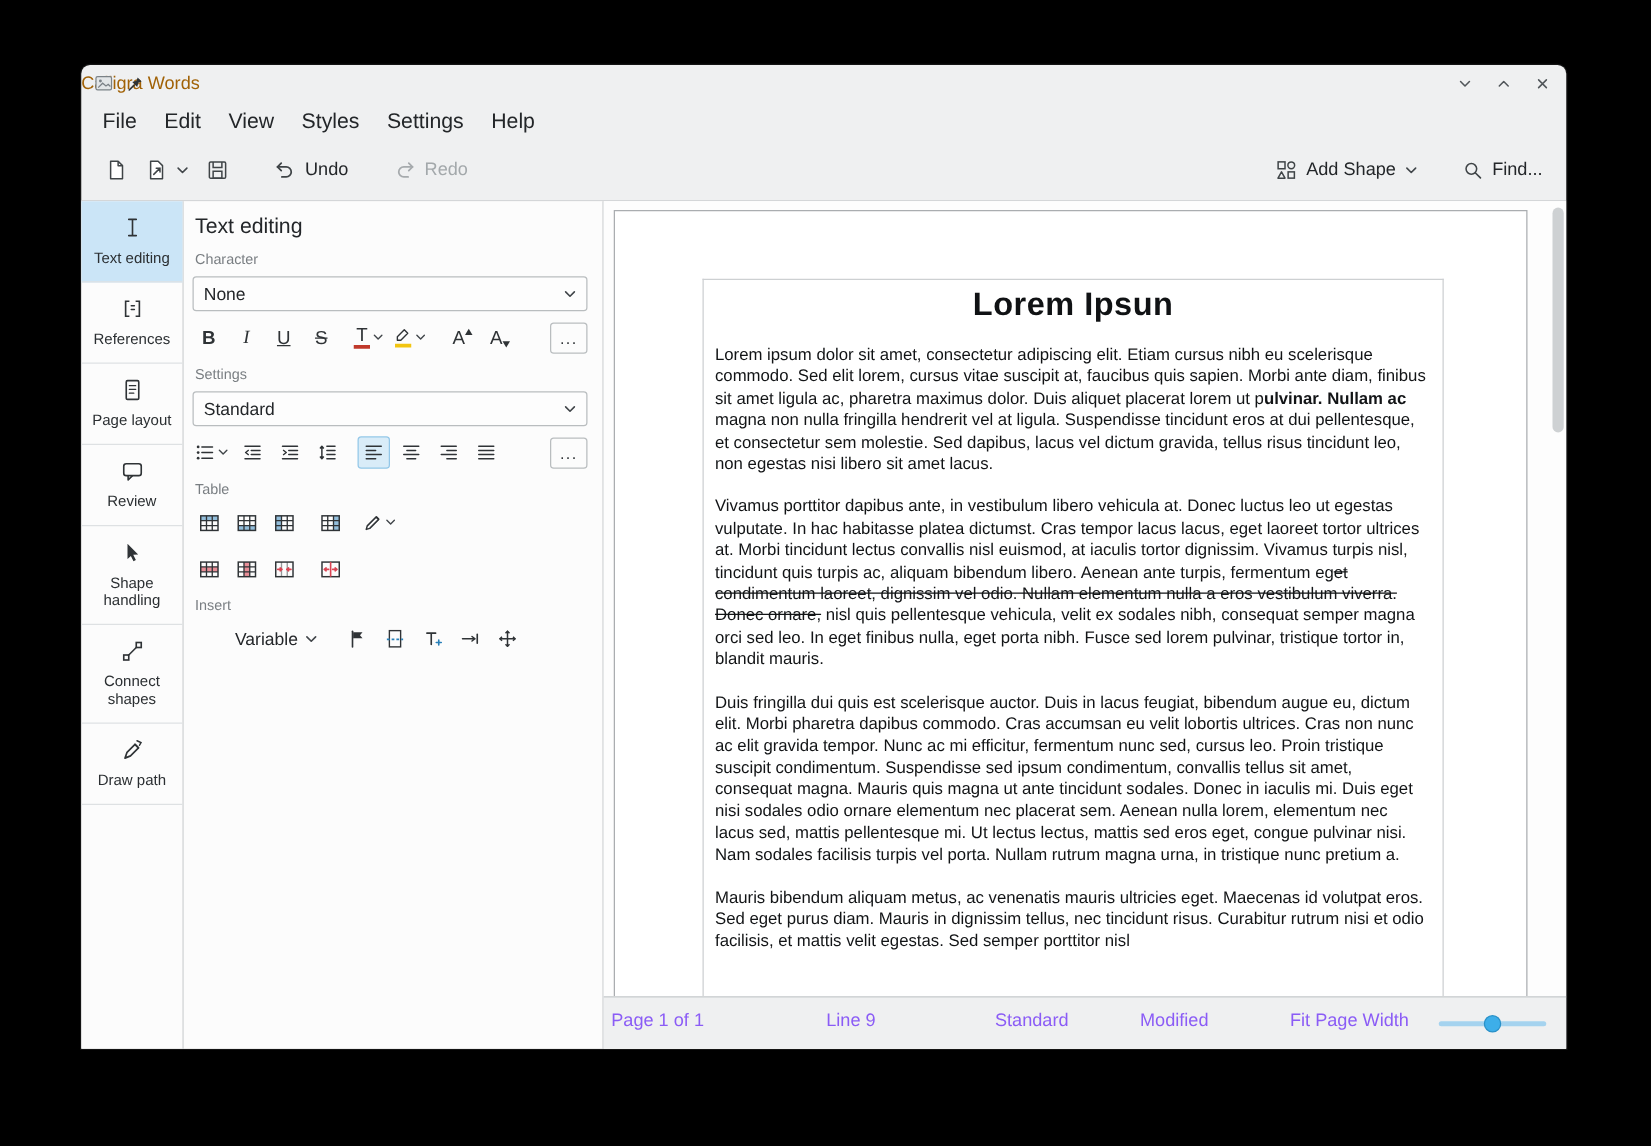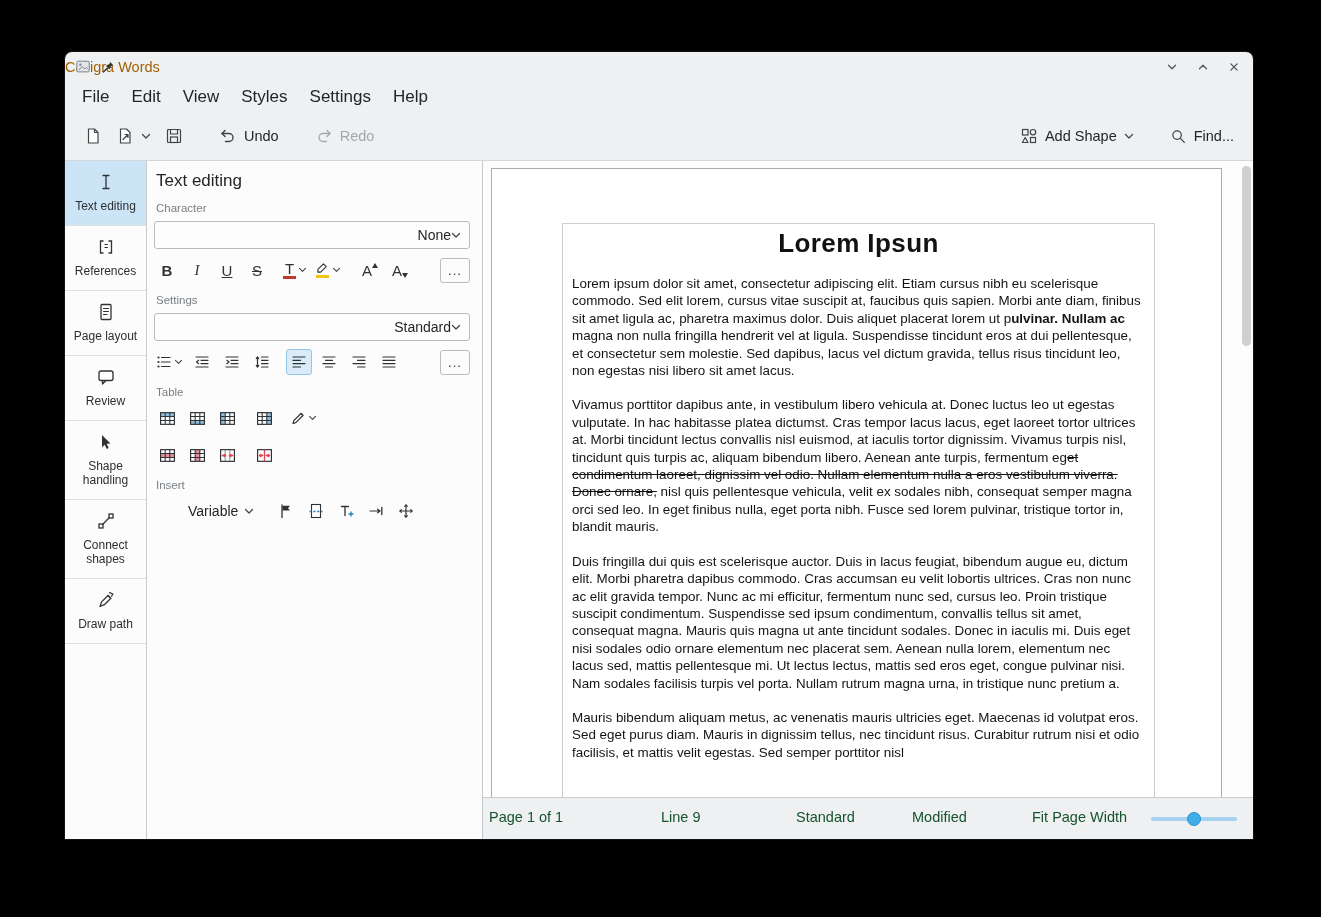--- a/index.html
+++ b/index.html
@@ -32,21 +32,21 @@
   .sidebar{width:81px;border-right:1px solid #c9ccce;background:#fcfcfc;display:flex;flex-direction:column;}
   .side-item{display:flex;flex-direction:column;align-items:center;gap:7px;padding:11px 3px 12px;
     border-bottom:1px solid #dee1e3;font-size:12px;line-height:14px;text-align:center;color:#2b2f32;}
   .side-item.active{background:#cbe5f7;}
   
   .panel{width:336px;box-sizing:border-box;border-right:1px solid #c5c8ca;background:#fcfcfc;
     padding:8px 12px 0 7px;overflow:hidden;}
   .panel-title{font-size:17px;margin:2px 0 11px 2px;color:#232629;}
   .sec-label{font-size:11.5px;color:#797e82;margin:2px 0 7px 2px;}
   .combo{height:26px;border:1px solid #b9bdbf;border-radius:3px;background:#fdfdfd;display:flex;
-    align-items:center;justify-content:flex-end;padding:0 8px;font-size:14px;margin-bottom:8px;}
+    align-items:center;justify-content:space-between;padding:0 8px;font-size:14px;margin-bottom:8px;}
   .row2{display:flex;gap:7px;margin-bottom:9px;}
   .row2 .combo{flex:1;margin-bottom:0;}
   .combo.small{width:50px;flex:none;box-sizing:border-box;padding:0 6px;}
   .iconrow{display:flex;align-items:center;margin-bottom:11px;gap:4px;}
   .ibtn{height:26px;min-width:26px;display:flex;align-items:center;justify-content:center;
     border-radius:3px;gap:2px;padding:0 2px;box-sizing:border-box;}
   .ibtn.sel{background:#d9ecf8;border:1px solid #93c7e8;}
   .fmt{font-size:15px;color:#2f3336;}
   .fmt.b{font-weight:700;}
   .fmt.i{font-style:italic;font-family:"Liberation Serif","DejaVu Serif",serif;}
@@ -68,21 +68,21 @@
   .page{position:absolute;left:8px;top:7px;width:729px;height:960px;background:#fff;border:1px solid #aaadb0;}
   .frame{position:absolute;left:70px;right:66px;top:54px;bottom:0;border:1px solid #cdd0d2;border-bottom:none;
     padding:4px 9px 0;}
   .doc-title{font-size:26px;font-weight:700;text-align:center;margin:0 0 16px;color:#101214;letter-spacing:.4px;}
   .doc-body p{font-size:13.4px;line-height:17.4px;margin:0 0 17px;color:#121416;}
   .doc-body span.bold{font-weight:700;}
   .doc-body span.strike{text-decoration:line-through;}
   .vscroll{position:absolute;right:2px;top:5px;width:9px;height:180px;border-radius:4.5px;background:#ced1d3;}
   
   .statusbar{height:42px;border-top:1px solid #c8cbcd;background:#eff0f1;position:relative;font-size:14.5px;}
-  .st{position:absolute;top:11px;white-space:nowrap;color:#14532d;}
+  .st{position:absolute;top:11px;white-space:nowrap;color:#8b5cf6;}
   .slider{position:absolute;left:668px;top:19px;width:86px;height:4px;border-radius:2px;background:#a5d3ef;}
   .slider-handle{position:absolute;left:36px;top:-5px;width:14px;height:14px;border-radius:50%;
     background:#3daee9;border:1px solid #2a91c8;box-sizing:border-box;}
 </style>
 </head>
 <body>
 
 <div class="window">
 
   <div class="titlebar">

